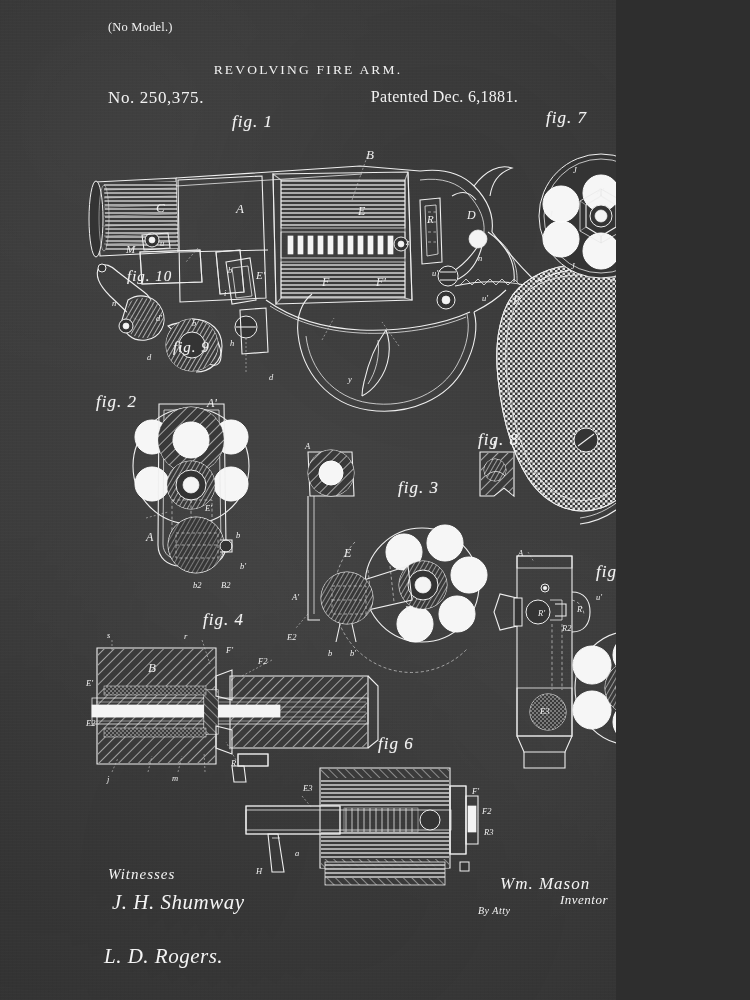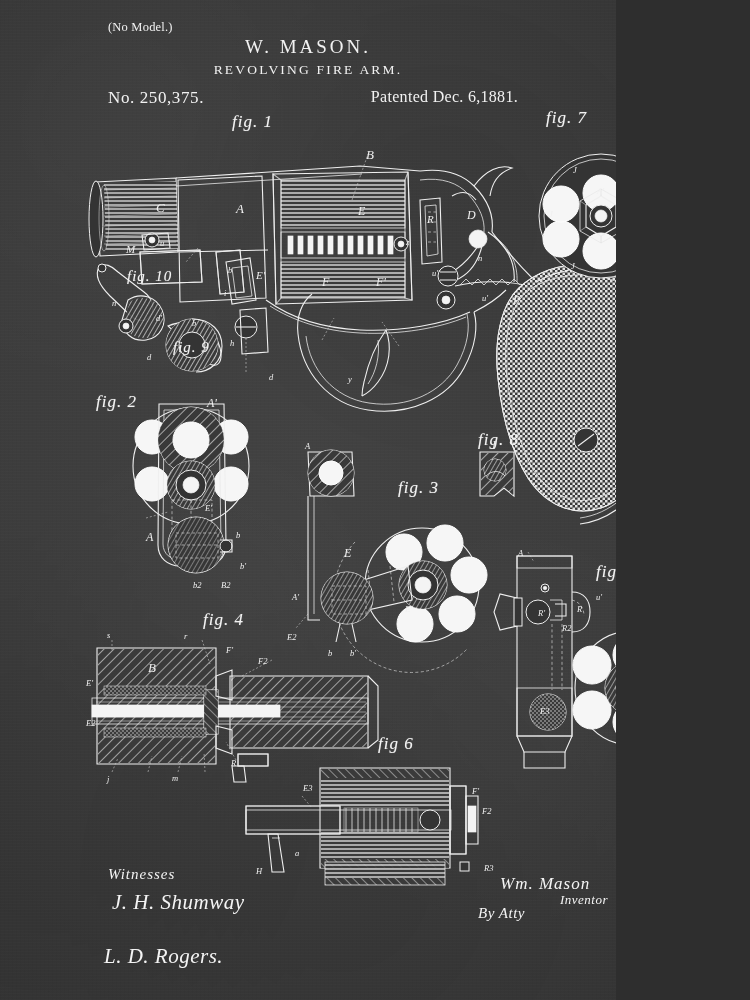--- a/index.html
+++ b/index.html
@@ -71,21 +71,20 @@
   .hole{fill:#f6f6f6;stroke:#ffffff;stroke-width:1;}
   .dk{fill:#343434;stroke:#efefef;stroke-width:1;}
   .nofill{fill:none;}
 </style>
 </head>
 <body>
 
 <div id="sheet">
 
   <div class="hdr nomodel">(No Model.)</div>
-  <div class="hdr inventor">W. MASON.</div>
   <div class="hdr subject">REVOLVING FIRE ARM.</div>
   <div class="hdr patno">No. 250,375.</div>
   <div class="hdr patdate">Patented Dec. 6,1881.</div>
 
   <div class="figlabel" style="left:232px;top:112px;">fig. 1</div>
   <div class="figlabel" style="left:96px;top:392px;">fig. 2</div>
   <div class="figlabel" style="left:398px;top:478px;">fig. 3</div>
   <div class="figlabel" style="left:203px;top:610px;">fig. 4</div>
   <div class="figlabel" style="left:596px;top:562px;">fig 2</div>
   <div class="figlabel" style="left:378px;top:734px;">fig 6</div>
@@ -574,25 +573,25 @@
   <div class="reflabel sm" style="left:577px;top:604px;">R</div>
   <div class="reflabel sm" style="left:538px;top:608px;">R'</div>
   <div class="reflabel sm" style="left:562px;top:623px;">R2</div>
   <div class="reflabel sm" style="left:596px;top:592px;">u'</div>
   <div class="reflabel sm" style="left:548px;top:622px;opacity:0">w</div>
   <div class="reflabel sm" style="left:540px;top:706px;">E3</div>
 
   <div class="reflabel sm" style="left:303px;top:783px;">E3</div>
   <div class="reflabel sm" style="left:472px;top:786px;">F'</div>
   <div class="reflabel sm" style="left:482px;top:806px;">F2</div>
-  <div class="reflabel sm" style="left:484px;top:863px;">R3</div>
+  <div class="reflabel sm" style="left:484px;top:827px;">R3</div>
   <div class="reflabel sm" style="left:295px;top:848px;">a</div>
   <div class="reflabel sm" style="left:256px;top:866px;">H</div>
 
   <div class="script" style="left:108px;top:866px;font-size:15px;letter-spacing:1px;">Witnesses</div>
   <div class="script" style="left:112px;top:890px;font-size:21px;letter-spacing:.5px;">J. H. Shumway</div>
   <div class="script" style="left:104px;top:944px;font-size:21px;letter-spacing:.5px;">L. D. Rogers.</div>
 
   <div class="script" style="left:500px;top:874px;font-size:17px;letter-spacing:1px;">Wm. Mason</div>
   <div class="script" style="left:560px;top:892px;font-size:13px;letter-spacing:.5px;">Inventor</div>
-  <div class="script" style="left:478px;top:905px;font-size:15px;letter-spacing:.5px;">By Atty</div>
+  <div class="script" style="left:478px;top:905px;font-size:10px;letter-spacing:.5px;">By Atty</div>
 
 </div>
 
 </body></html>

